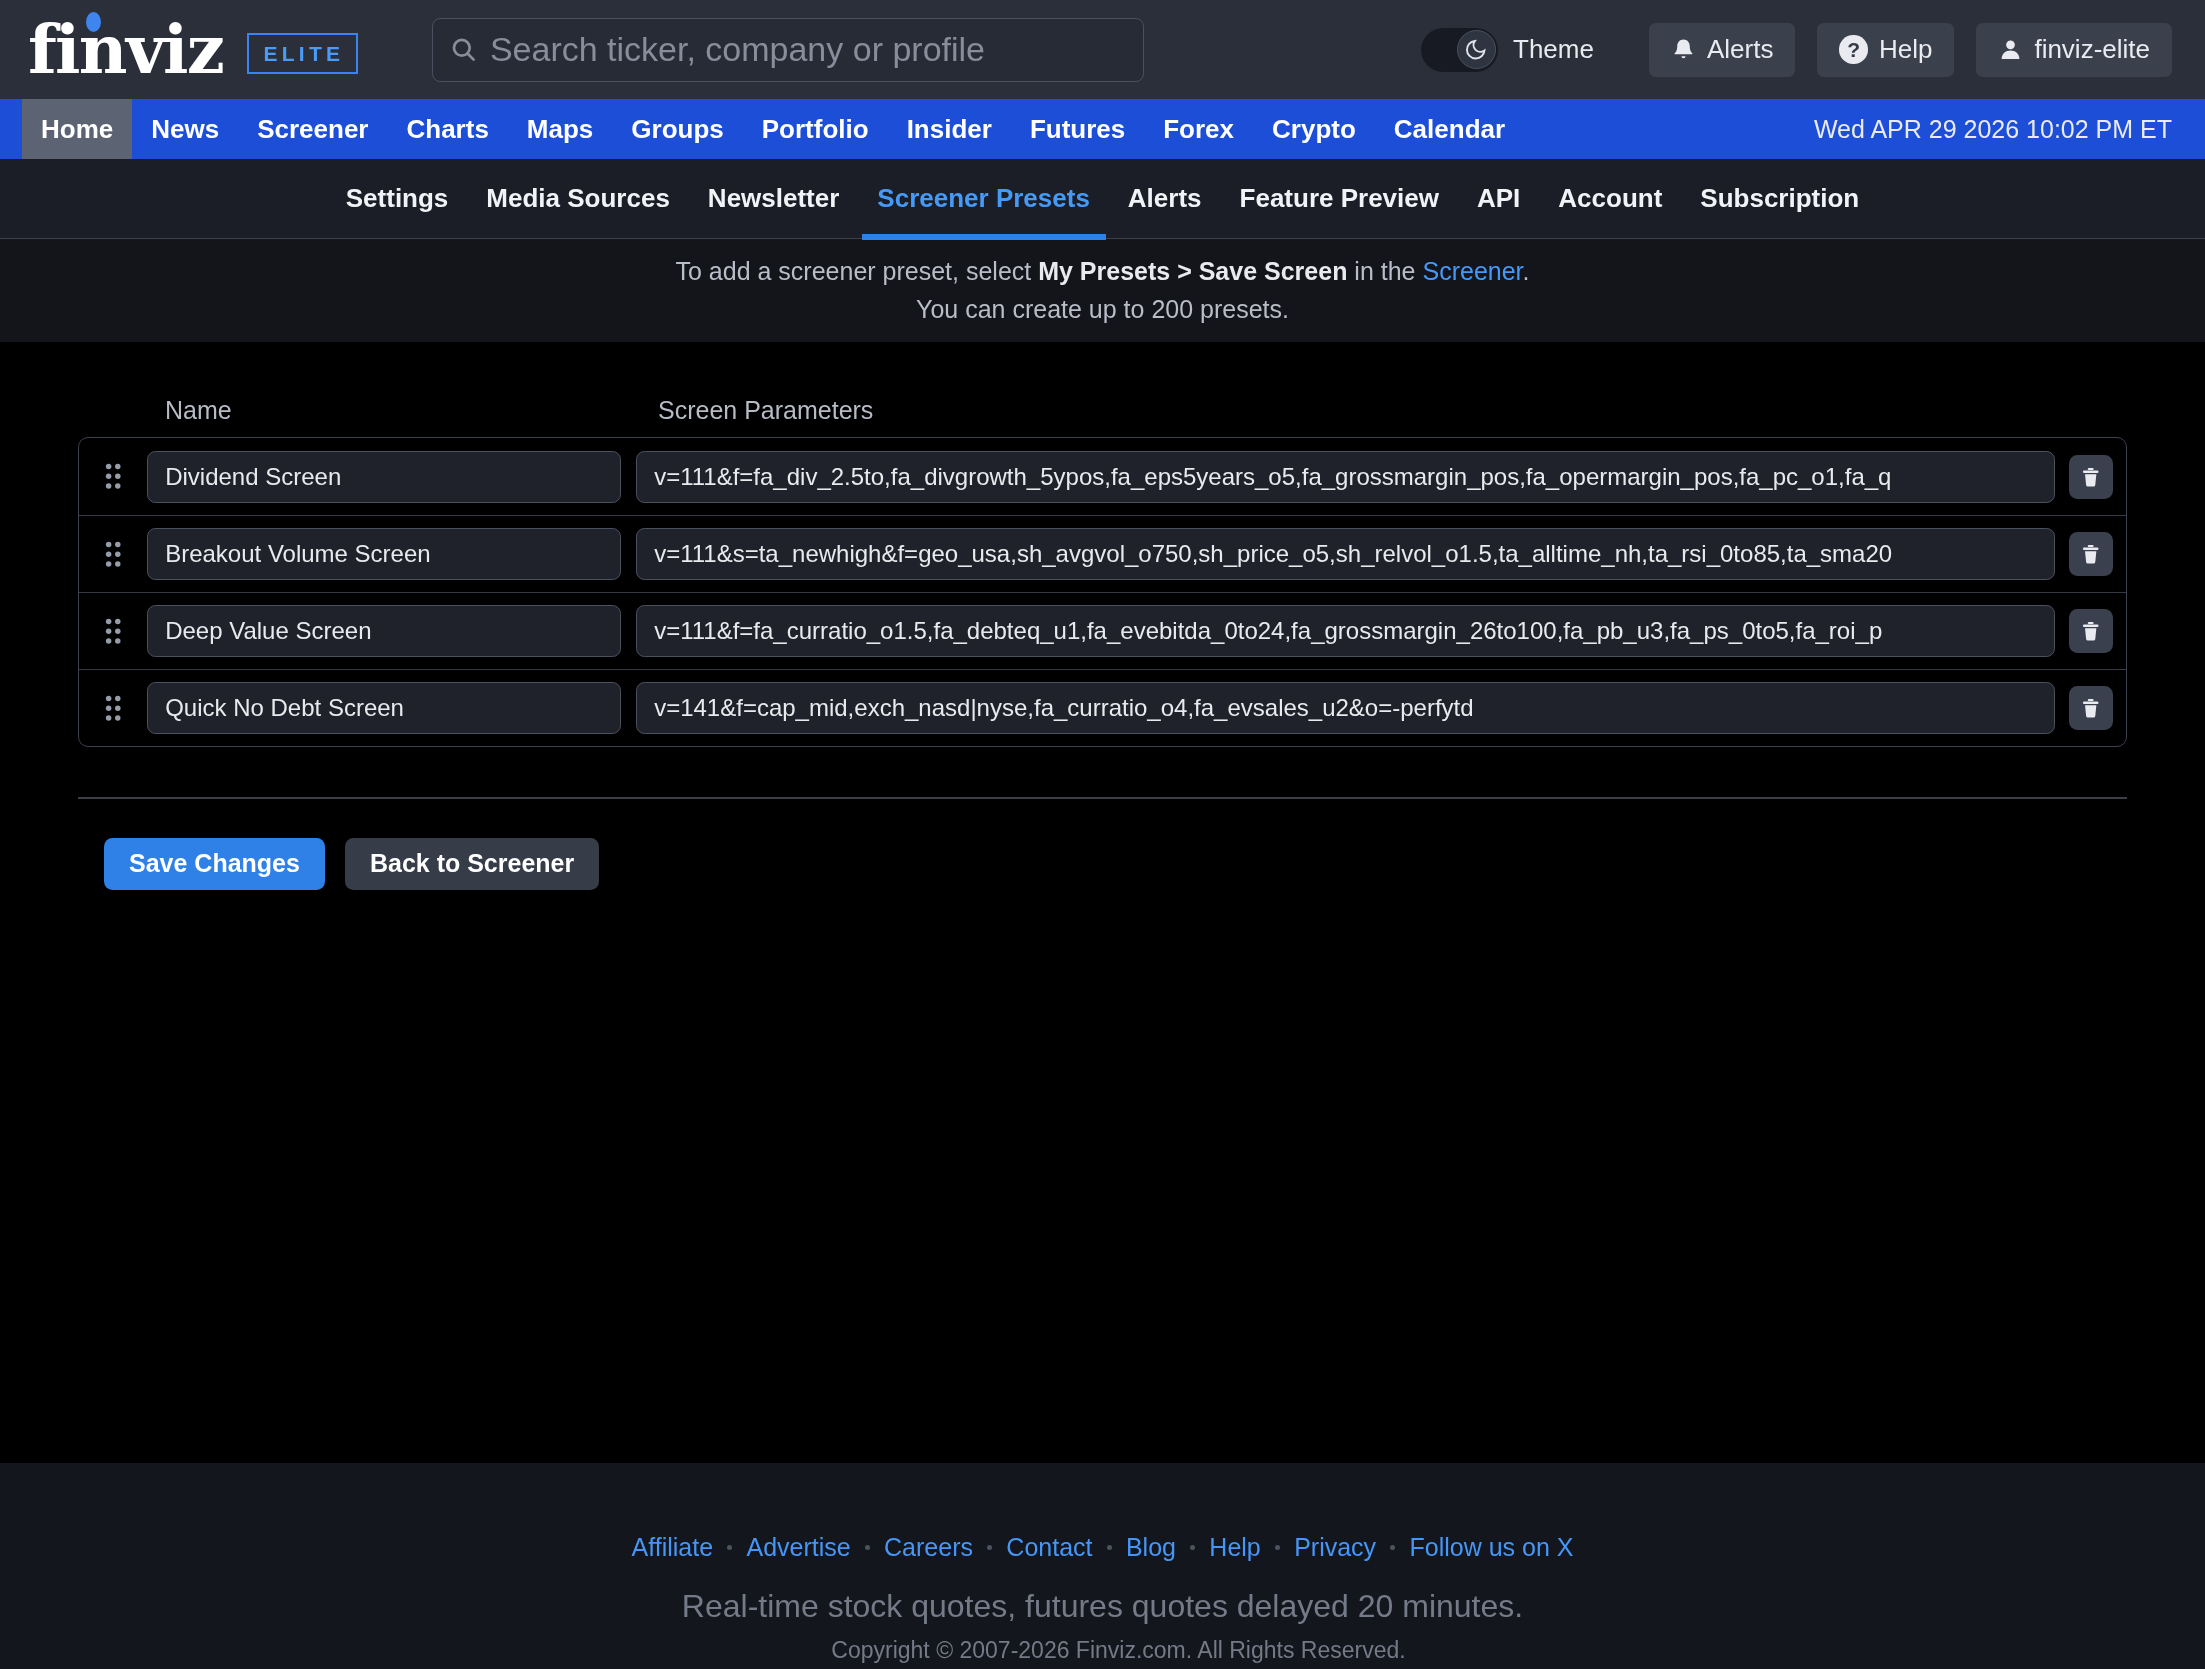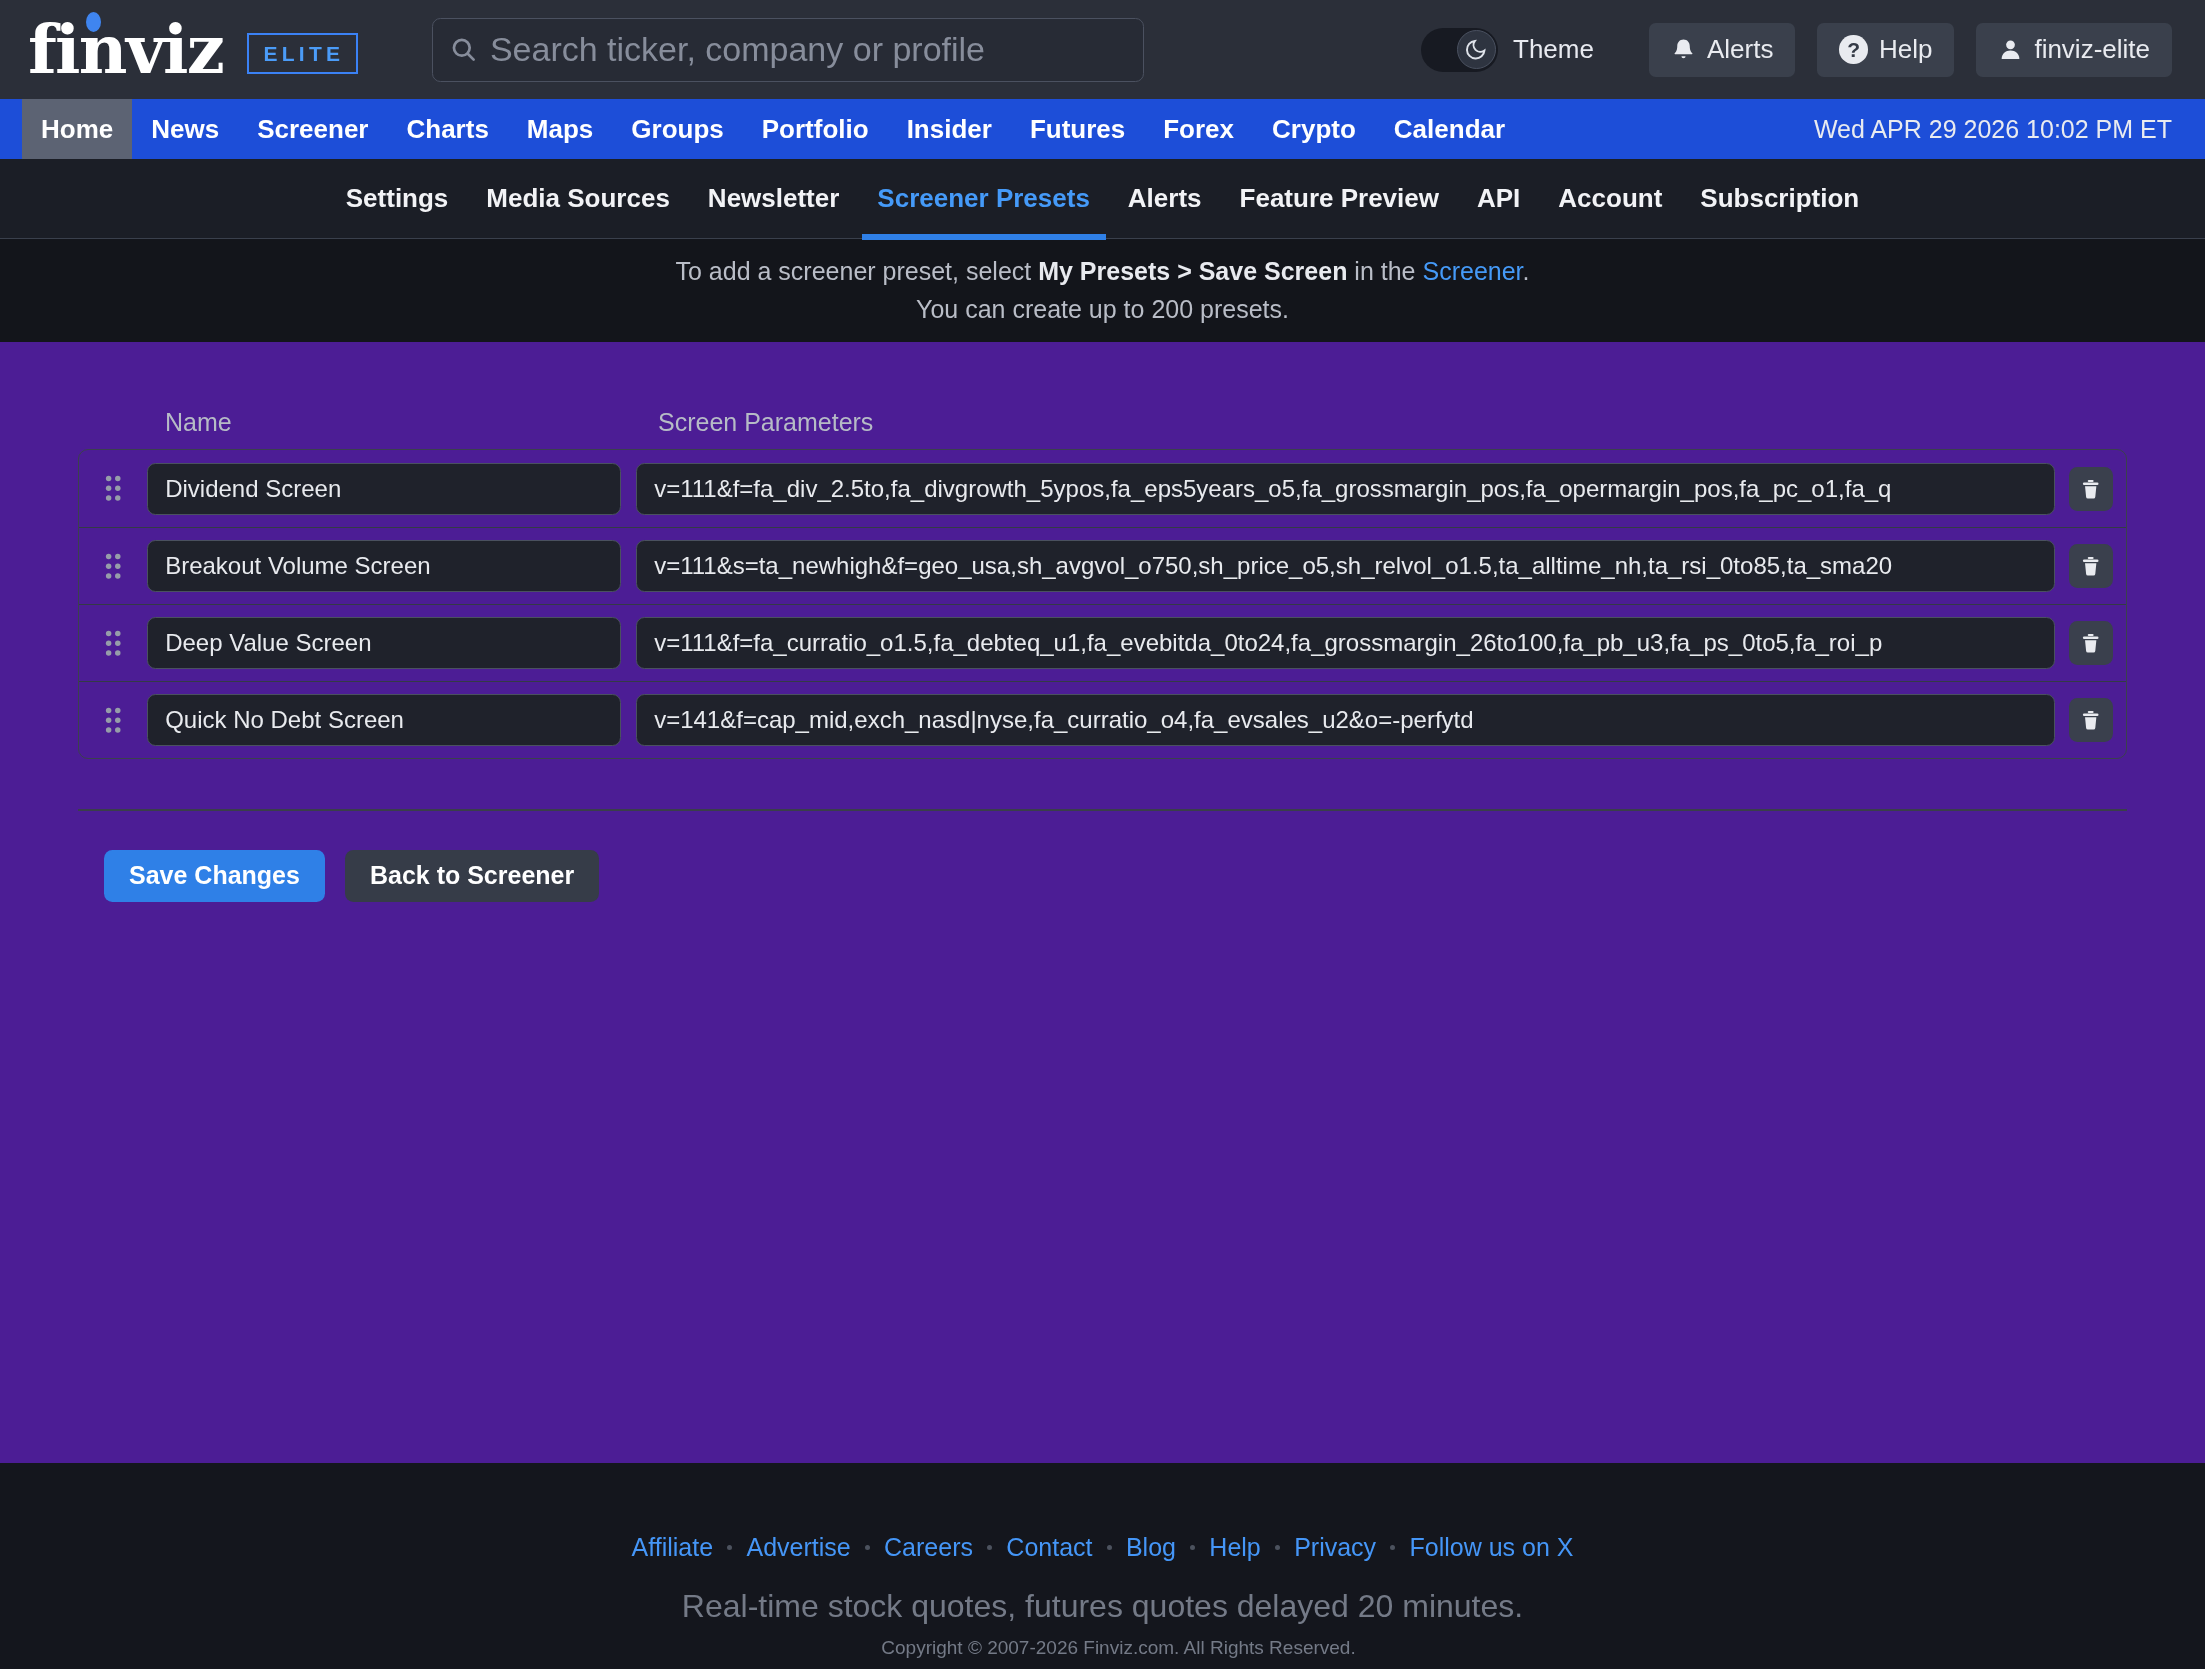--- a/index.html
+++ b/index.html
@@ -35,21 +35,21 @@
   .subnav a { display:flex; align-items:center; padding:2px 19px; color:#f2f3f6; font-size:26px; font-weight:700; text-decoration:none; position:relative; cursor:pointer; }
   .subnav a.active { color:#459af8; }
   .subnav a.active .underline { position:absolute; left:3.3px; right:3.3px; bottom:-1.7px; height:5.9px; background:#2f80e7; }
 
   
   .banner { height:103px; background:#13151b; display:flex; flex-direction:column; align-items:center; justify-content:center; gap:9.2px; color:#b9bdc7; font-size:25px; flex:0 0 auto; }
   .banner b { color:#e8eaef; }
   .banner a { color:#459af8; text-decoration:none; cursor:pointer; }
 
   
-  .content { height:1121px; background:#4c1d95; padding:12px 78px; flex:0 0 auto; }
+  .content { height:1121px; background:#000000; padding:0 78px; flex:0 0 auto; }
   .col-headers { position:relative; height:95px; }
   .col-headers span { position:absolute; bottom:11.7px; color:#b6bbc6; font-size:25px; }
   .col-name { left:87px; }
   .col-params { left:580px; }
   .preset-table { border:1.7px solid #3b414d; border-radius:10px; }
   .preset-row { height:77px; display:flex; align-items:center; padding:0 13.4px; }
   .preset-row + .preset-row { border-top:1.7px solid #343a46; }
   .drag-handle { width:18.4px; margin:0 25px 0 11.7px; display:flex; cursor:grab; }
   .name-input { width:474px; }
   .params-input { flex:1; margin-left:15px; }
@@ -60,21 +60,21 @@
   .btn { height:52px; padding:0 25px; border:none; border-radius:8.4px; color:#ffffff; font-size:25px; font-weight:700; font-family:"Liberation Sans", sans-serif; cursor:pointer; }
   .btn-save { background:#2f80e7;margin-left:26px; }
   .btn-back { background:#363c48; }
 
   
   .footer { height:207px; background:#14161d; text-align:center; padding-top:70px; flex:0 0 auto; }
   .footer-links { display:flex; justify-content:center; align-items:center; font-size:25px; }
   .footer-links a { color:#4596f7; text-decoration:none; cursor:pointer; }
   .sep-dot { width:5px; height:5px; border-radius:50%; background:#4c525e; margin:0 14.2px; }
   .footer-note { margin-top:26px; color:#747a87; font-size:32px; }
-  .footer-copy { margin-top:11.7px; color:#747a87; font-size:19px;padding-left:32px; }
+  .footer-copy { margin-top:11.7px; color:#747a87; font-size:23px;padding-left:32px; }
 </style>
 </head>
 <body>
 
 <div class="page">
 
   <header class="topbar">
     <div class="logo-wrap">
       <span class="logo">finviz</span>
       <span class="logo-dot" style="position:absolute; margin-left:43px; margin-top:5.9px;"></span>

